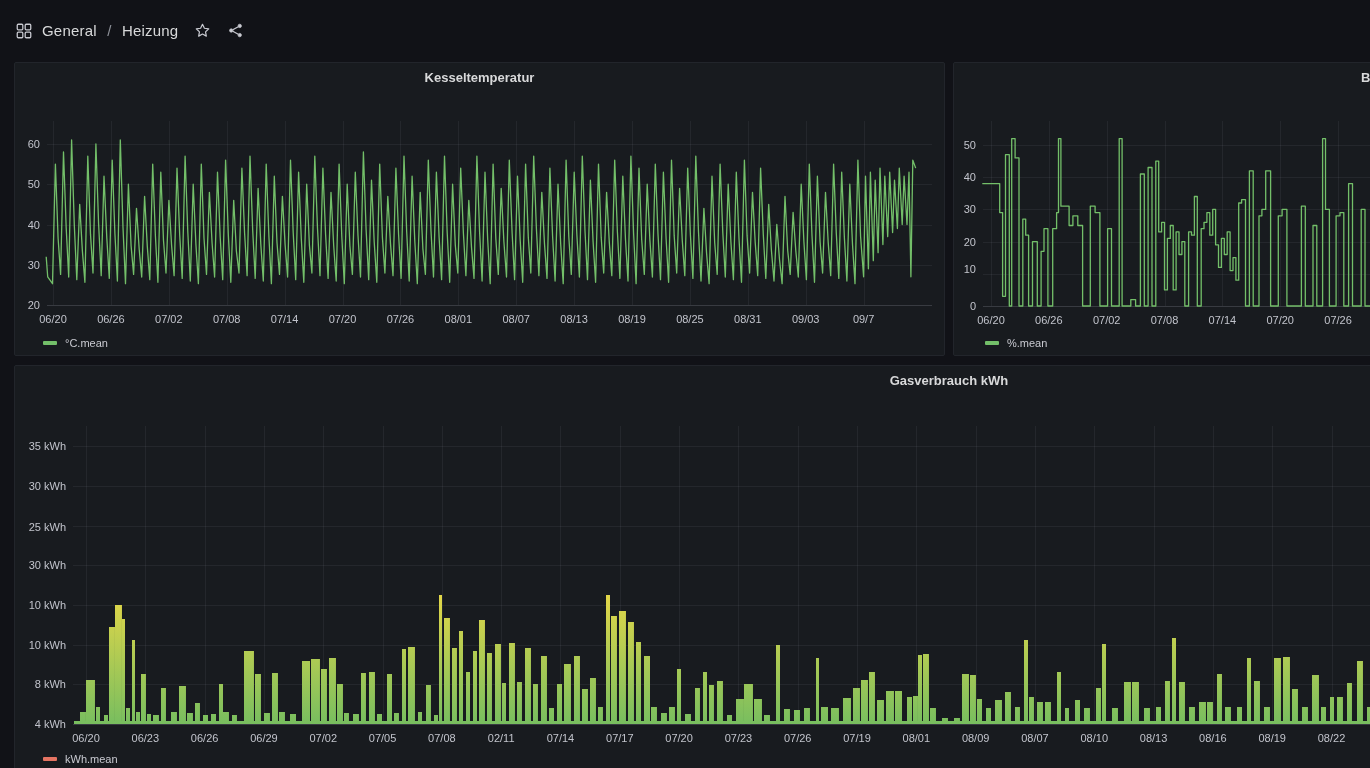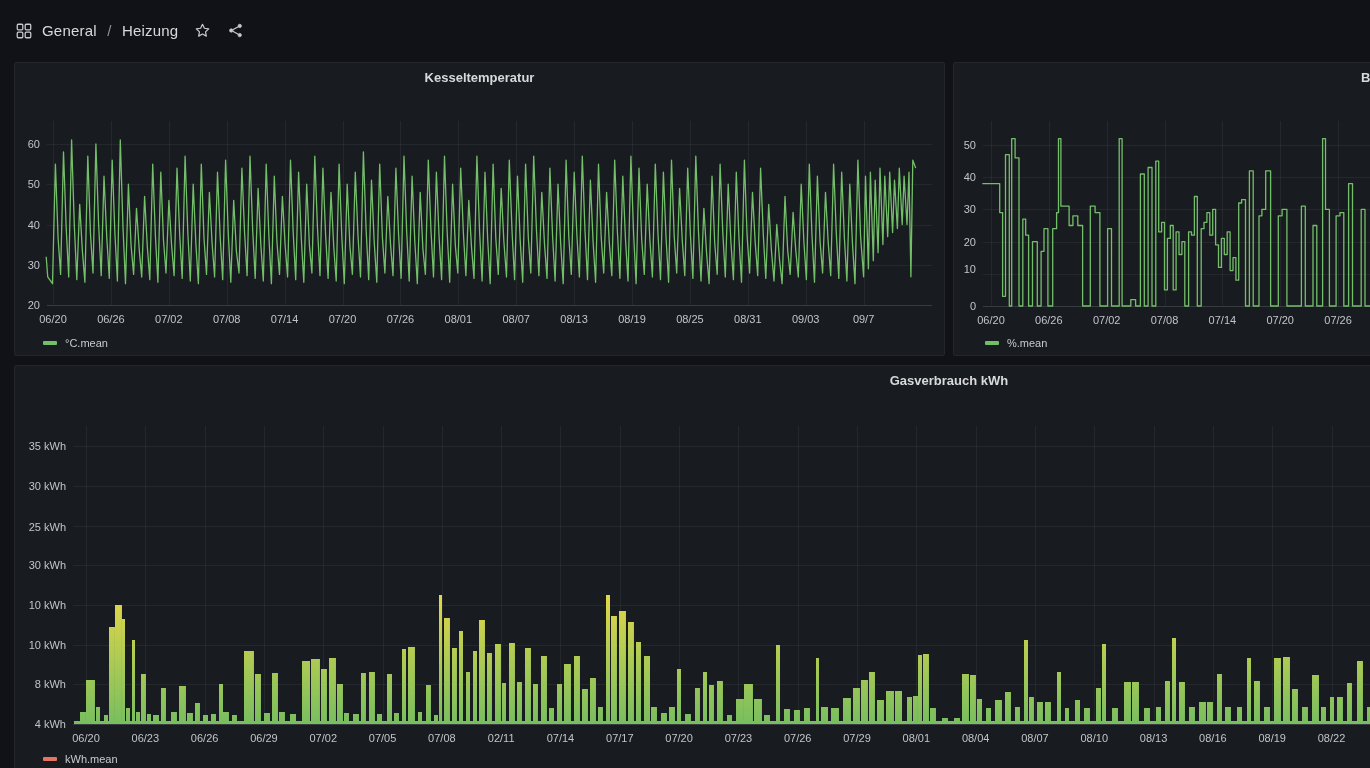--- a/index.html
+++ b/index.html
@@ -356,23 +356,23 @@
         <div class="xlab" style="left: 248.93px; top: 366px;">06/29</div>
         <div class="xlab" style="left: 308.24px; top: 366px;">07/02</div>
         <div class="xlab" style="left: 367.55px; top: 366px;">07/05</div>
         <div class="xlab" style="left: 426.86px; top: 366px;">07/08</div>
         <div class="xlab" style="left: 486.17px; top: 366px;">02/11</div>
         <div class="xlab" style="left: 545.48px; top: 366px;">07/14</div>
         <div class="xlab" style="left: 604.79px; top: 366px;">07/17</div>
         <div class="xlab" style="left: 664.1px; top: 366px;">07/20</div>
         <div class="xlab" style="left: 723.41px; top: 366px;">07/23</div>
         <div class="xlab" style="left: 782.72px; top: 366px;">07/26</div>
-        <div class="xlab" style="left: 842.03px; top: 366px;">07/29</div>
+        <div class="xlab" style="left: 842.03px; top: 366px;">07/19</div>
         <div class="xlab" style="left: 901.34px; top: 366px;">08/01</div>
-        <div class="xlab" style="left: 960.65px; top: 366px;">08/04</div>
+        <div class="xlab" style="left: 960.65px; top: 366px;">08/09</div>
         <div class="xlab" style="left: 1019.96px; top: 366px;">08/07</div>
         <div class="xlab" style="left: 1079.27px; top: 366px;">08/10</div>
         <div class="xlab" style="left: 1138.58px; top: 366px;">08/13</div>
         <div class="xlab" style="left: 1197.89px; top: 366px;">08/16</div>
         <div class="xlab" style="left: 1257.2px; top: 366px;">08/19</div>
         <div class="xlab" style="left: 1316.51px; top: 366px;">08/22</div>
       </div>
 
   </div>
 </div>

